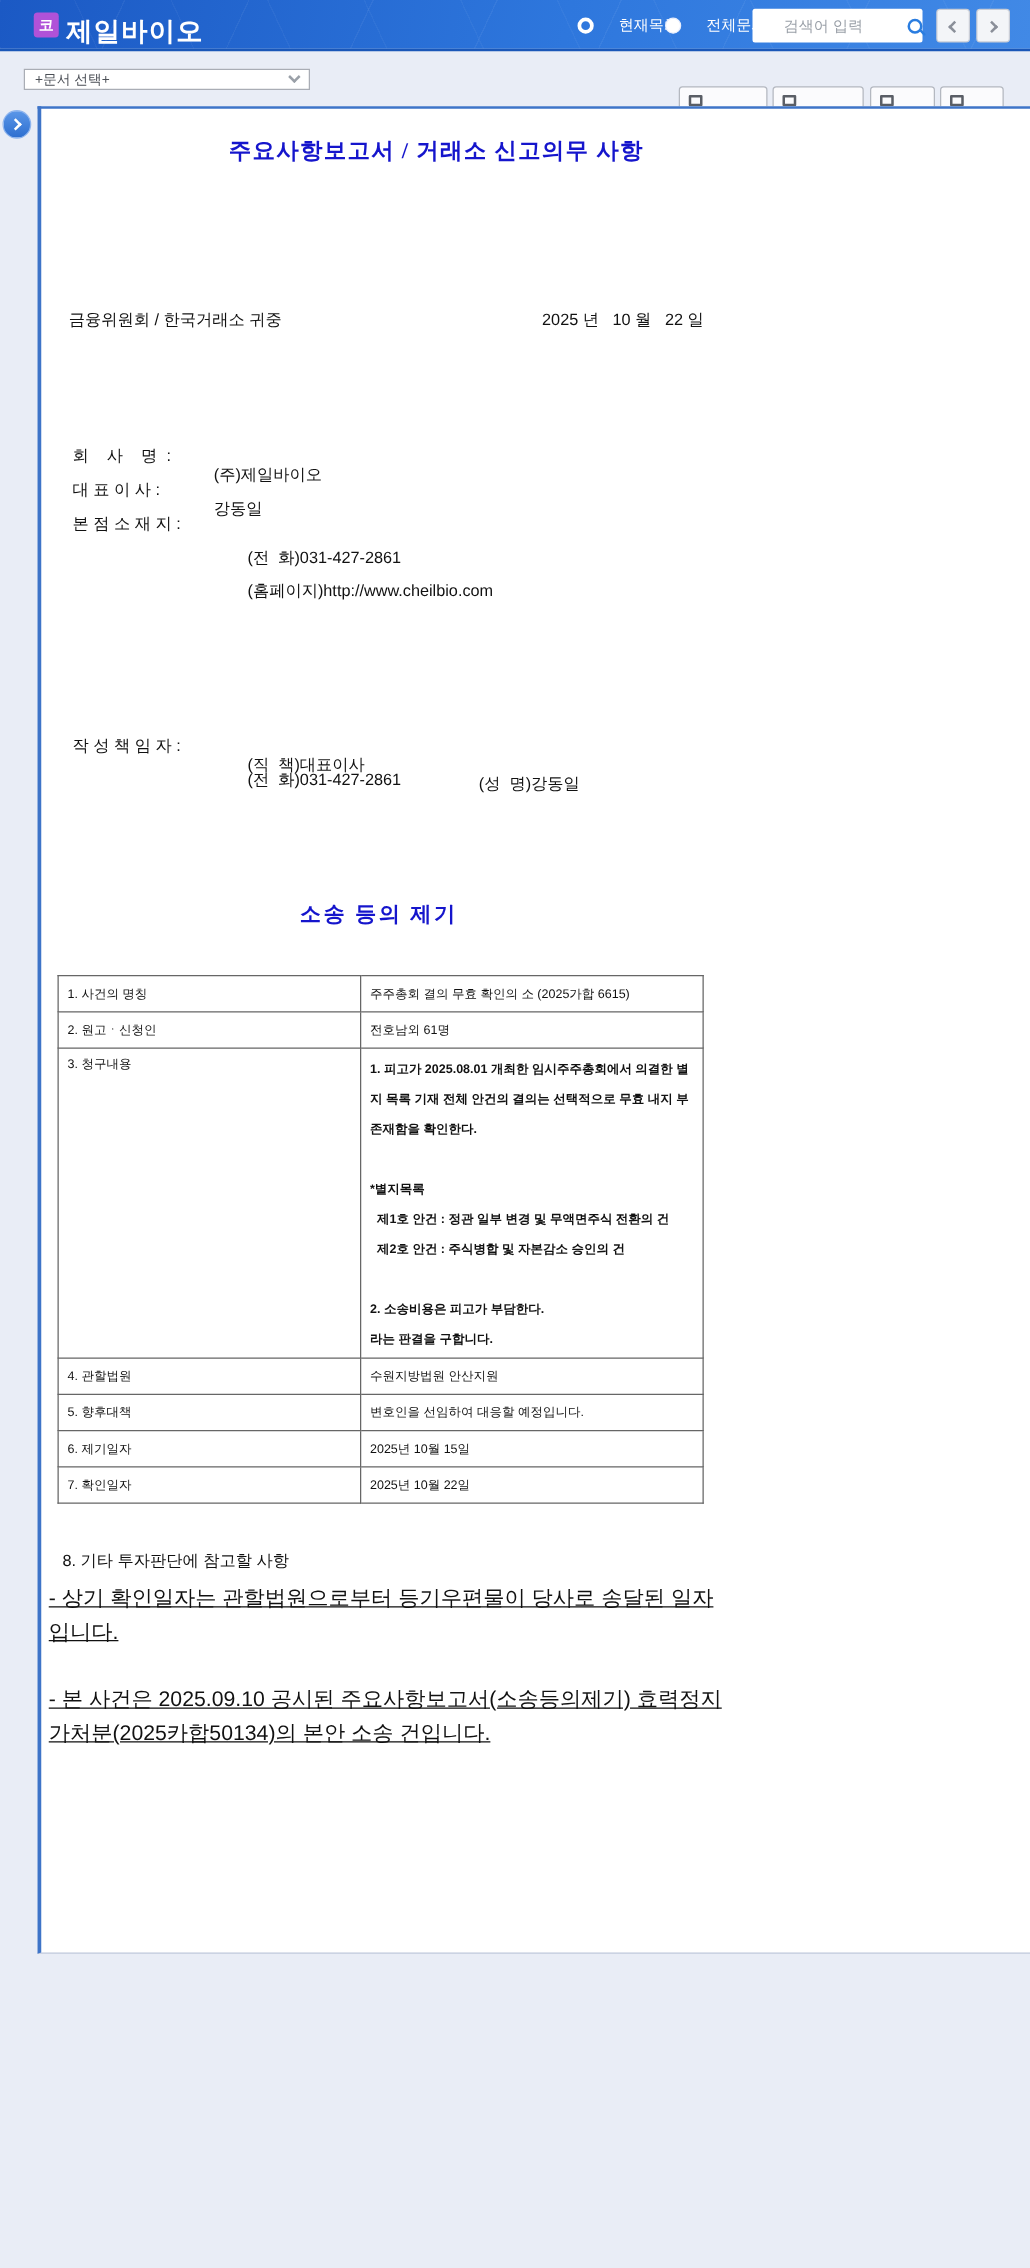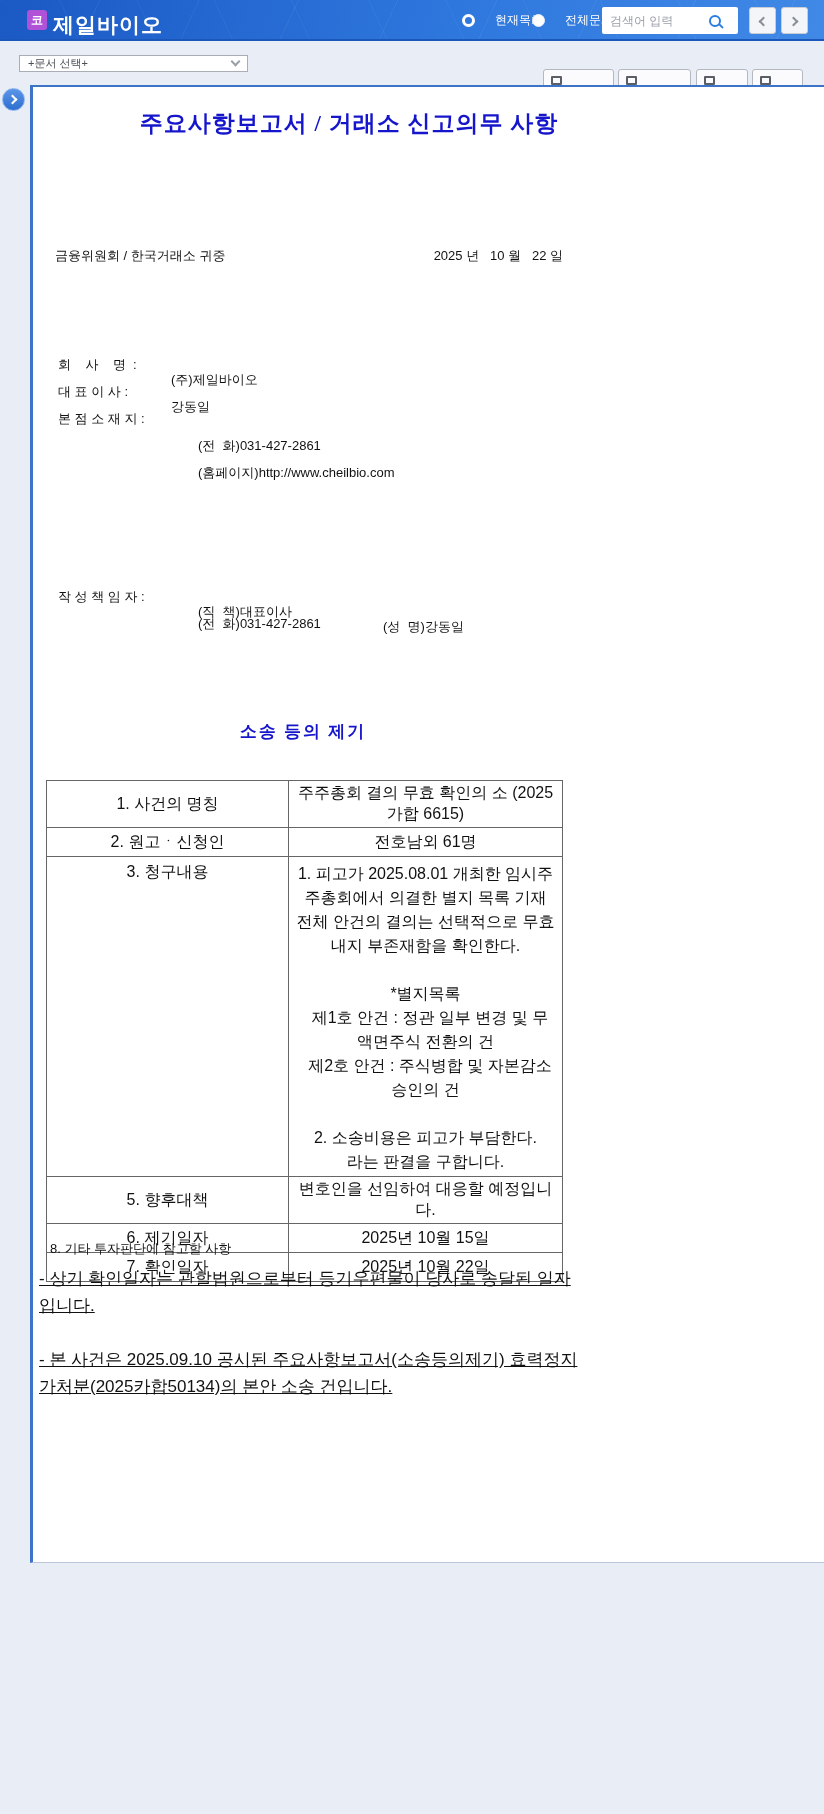--- a/index.html
+++ b/index.html
@@ -36,20 +36,21 @@
   .radio.solid { background:#fff; border:1px solid #e8eefc; }
   .radio-label { color:#fff; font-size:12px; }
   .searchbox {
     position:absolute; left:602px; top:7px; width:136px; height:27px;
     background:#fff; border-radius:2px; display:flex; align-items:center;
   }
   .searchbox input {
     border:none; outline:none; background:transparent;
     width:105px; height:23px; padding-left:8px; font-size:12px; color:#333;
     font-family:"Liberation Sans","DejaVu Sans",sans-serif;
+    margin-left:17px;
   }
   .searchbox input::placeholder { color:#9aa0a8; }
   .mag { position:relative; width:12px; height:12px; border:2px solid #2a7de0; border-radius:50%; margin-left:2px; cursor:pointer; }
   .mag::after { content:""; position:absolute; width:6px; height:2px; background:#2a7de0;
     transform:rotate(45deg); right:-5px; bottom:-2px; border-radius:1px; }
   .navbtn {
     position:absolute; top:7px; width:27px; height:27px;
     background:#f3f5f8; border:1px solid #c9cdd6; border-radius:3px; cursor:pointer;
   }
   .navbtn.prev { left:749px; } .navbtn.next { left:781px; }
@@ -88,49 +89,48 @@
   
   .page {
     position:absolute; left:30px; top:85px; width:794px; height:1478px;
     background:#fff; border-left:3px solid #3e74c8; border-top:2px solid #3e74c8;
     border-bottom:1px solid #bcc6da; z-index:5;
     font-size:13px; color:#111;
   }
   .doc-title {
     position:absolute; left:0; top:21px; width:600px; text-align:center;
     font-family:"Liberation Serif","DejaVu Serif",serif;
-    font-size:23px; font-weight:bold; color:#1515cc; letter-spacing:1px;padding-left:32px;
+    font-size:18px; font-weight:bold; color:#1515cc; letter-spacing:1px;padding-left:32px;
   }
   .pre { white-space:pre; }
   .recipient-row {
     position:absolute; left:22px; top:160px; width:508px;
     display:flex; justify-content:space-between; font-size:13px;
   }
   .line { position:absolute; font-size:13px; white-space:pre; }
   .i1 { top:254px; } .i2 { top:281px; } .i3 { top:308px; } .i4 { top:335px; } .i5 { top:362px; }
   .a1 { top:486px; } .a2 { top:513px; }
   .lab  { position:absolute; left:25px; white-space:pre; }
   .val  { position:absolute; left:138px; white-space:pre; }
   .val2 { position:absolute; left:165px; white-space:pre; }
   .val3 { position:absolute; left:350px; white-space:pre; }
   .section-title {
     position:absolute; left:0; top:633px; width:540px; text-align:center;
     font-family:"Liberation Serif","DejaVu Serif",serif;
     font-size:17px; font-weight:bold; color:#1515cc; letter-spacing:2px;
   }
   .disclosure-table {
     position:absolute; left:13px; top:693px; width:517px;
-    border-collapse:collapse; font-size:16px; color:#111;
+    border-collapse:collapse; font-size:10px; color:#111;
     border:1px solid #333;
-    text-align:center;
   }
   .disclosure-table td { border:1px solid #666; padding:2px 7px; height:29px; vertical-align:middle; }
   .disclosure-table td.th { width:242px; }
   .disclosure-table td.prewrap { white-space:pre-wrap; }
-  .disclosure-table td.tall { vertical-align:top; padding-top:5px; line-height:24px; height:auto; }
+  .disclosure-table td.tall { vertical-align:top; padding-top:5px; line-height:24px; height:auto;font-weight:bold; }
   .disclosure-table tr.trow3 td.th { vertical-align:top; padding-top:5px; }
   .note-heading { position:absolute; left:17px; top:1153px; font-size:13px; }
   .note { position:absolute; left:6px; font-size:17px; line-height:27px; width:545px;text-decoration:underline; }
   .n1 { top:1178px; } .n2 { top:1259px; }
 </style>
 </head>
 <body>
 
 <div class="screen">
 
@@ -232,20 +232,24 @@
           <td class="prewrap tall">1. 피고가 2025.08.01 개최한 임시주주총회에서 의결한 별지 목록 기재 전체 안건의 결의는 선택적으로 무효 내지 부존재함을 확인한다.
 
 *별지목록
   제1호 안건 : 정관 일부 변경 및 무액면주식 전환의 건
   제2호 안건 : 주식병합 및 자본감소 승인의 건
 
 2. 소송비용은 피고가 부담한다.
 라는 판결을 구합니다.</td>
         </tr>
         <tr>
+          <td class="th">4. 관할법원</td>
+          <td class="prewrap">수원지방법원 안산지원</td>
+        </tr>
+        <tr>
           <td class="th">5. 향후대책</td>
           <td class="prewrap">변호인을 선임하여 대응할 예정입니다.</td>
         </tr>
         <tr>
           <td class="th">6. 제기일자</td>
           <td class="prewrap">2025년 10월 15일</td>
         </tr>
         <tr>
           <td class="th">7. 확인일자</td>
           <td class="prewrap">2025년 10월 22일</td>

